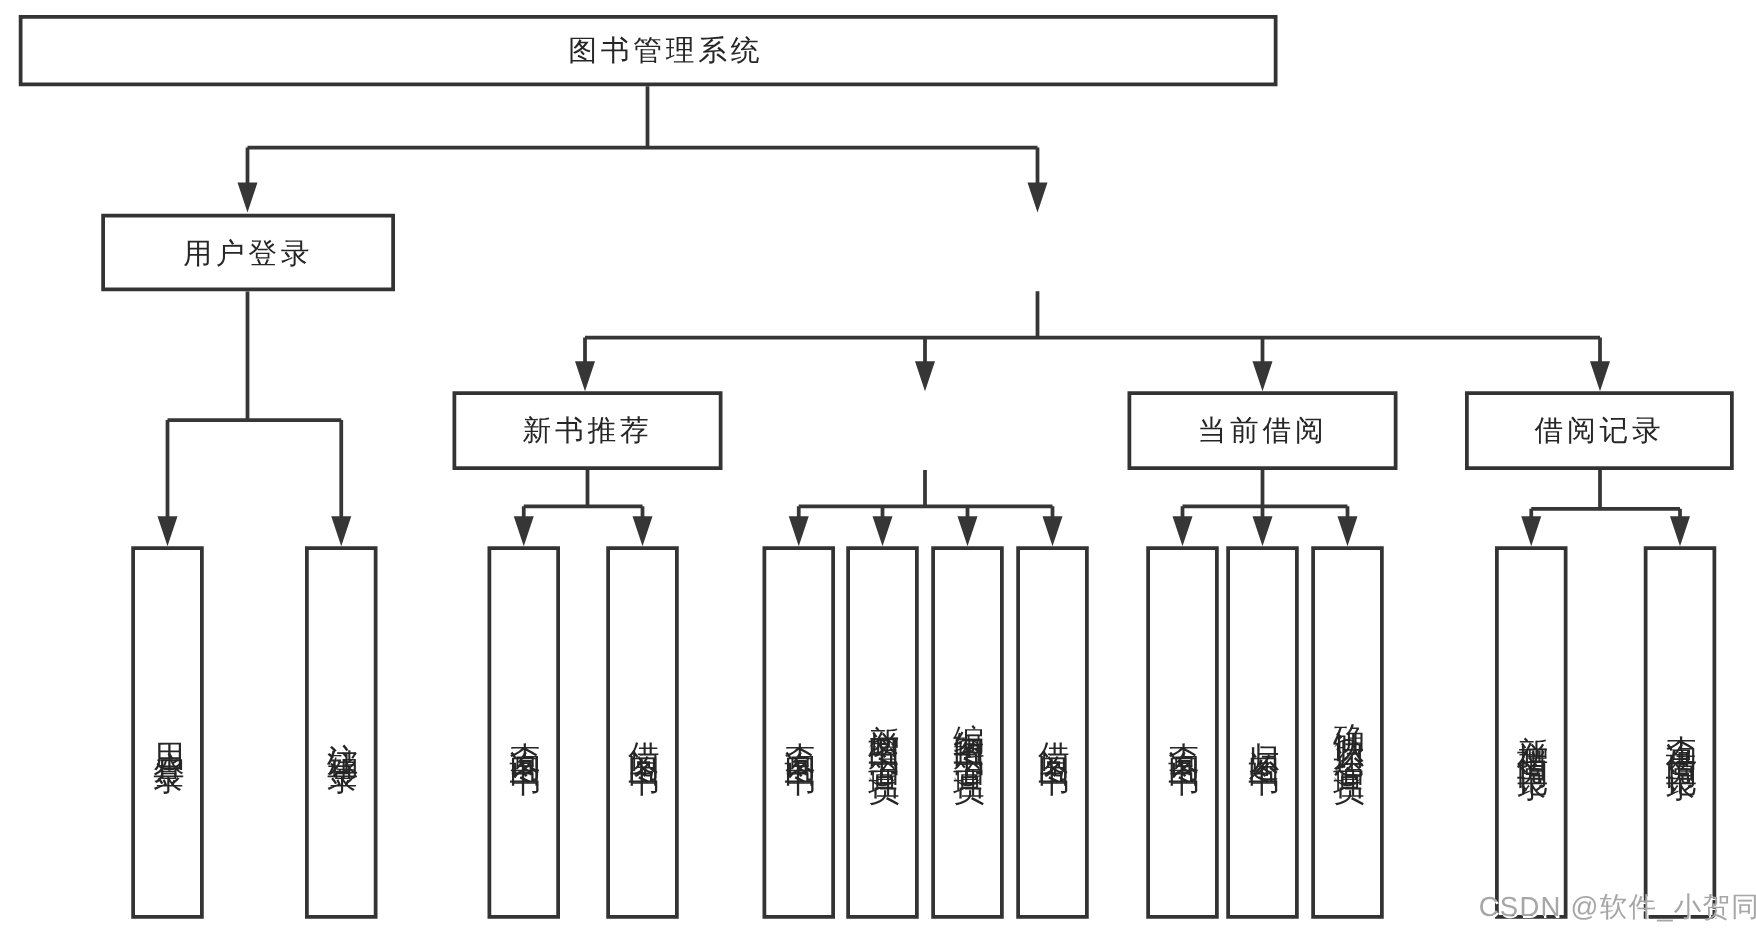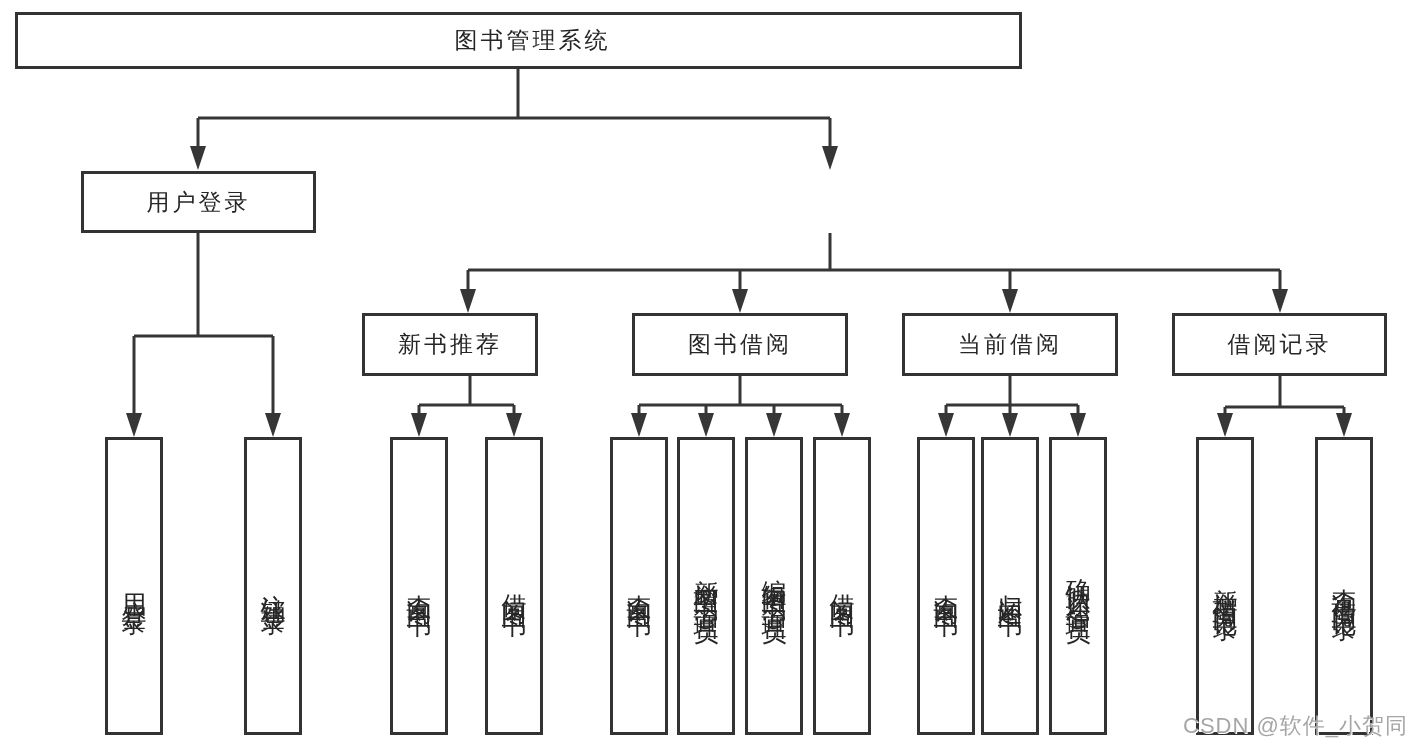--- a/index.html
+++ b/index.html
@@ -52,25 +52,22 @@
   </svg>
 
   <div class="box h" style="left:15px;top:12px;width:1007px;height:57px;padding-left:28px;">
     <span>图书管理系统</span>
   </div>
 
   <div class="box h" style="left:81px;top:171px;width:235px;height:62px;">
     <span>用户登录</span>
   </div>
 
-  <div class="box h" style="left:362px;top:313px;width:176px;height:63px;">
+  <div class="box h" style="left:362px;top:313px;width:216px;height:63px;">
     <span>新书推荐</span>
-  </div>
-  <div class="box h" style="left:632px;top:313px;width:216px;height:63px;">
-    <span>图书借阅</span>
   </div>
   <div class="box h" style="left:1172px;top:313px;width:215px;height:63px;">
     <span>借阅记录</span>
   </div>
   <div class="box h" style="left:902px;top:313px;width:216px;height:63px;">
     <span>当前借阅</span>
   </div>
 
   <div class="box v" style="left:105px;top:437px;width:58px;height:298px;">
     <span>用户登录</span>

